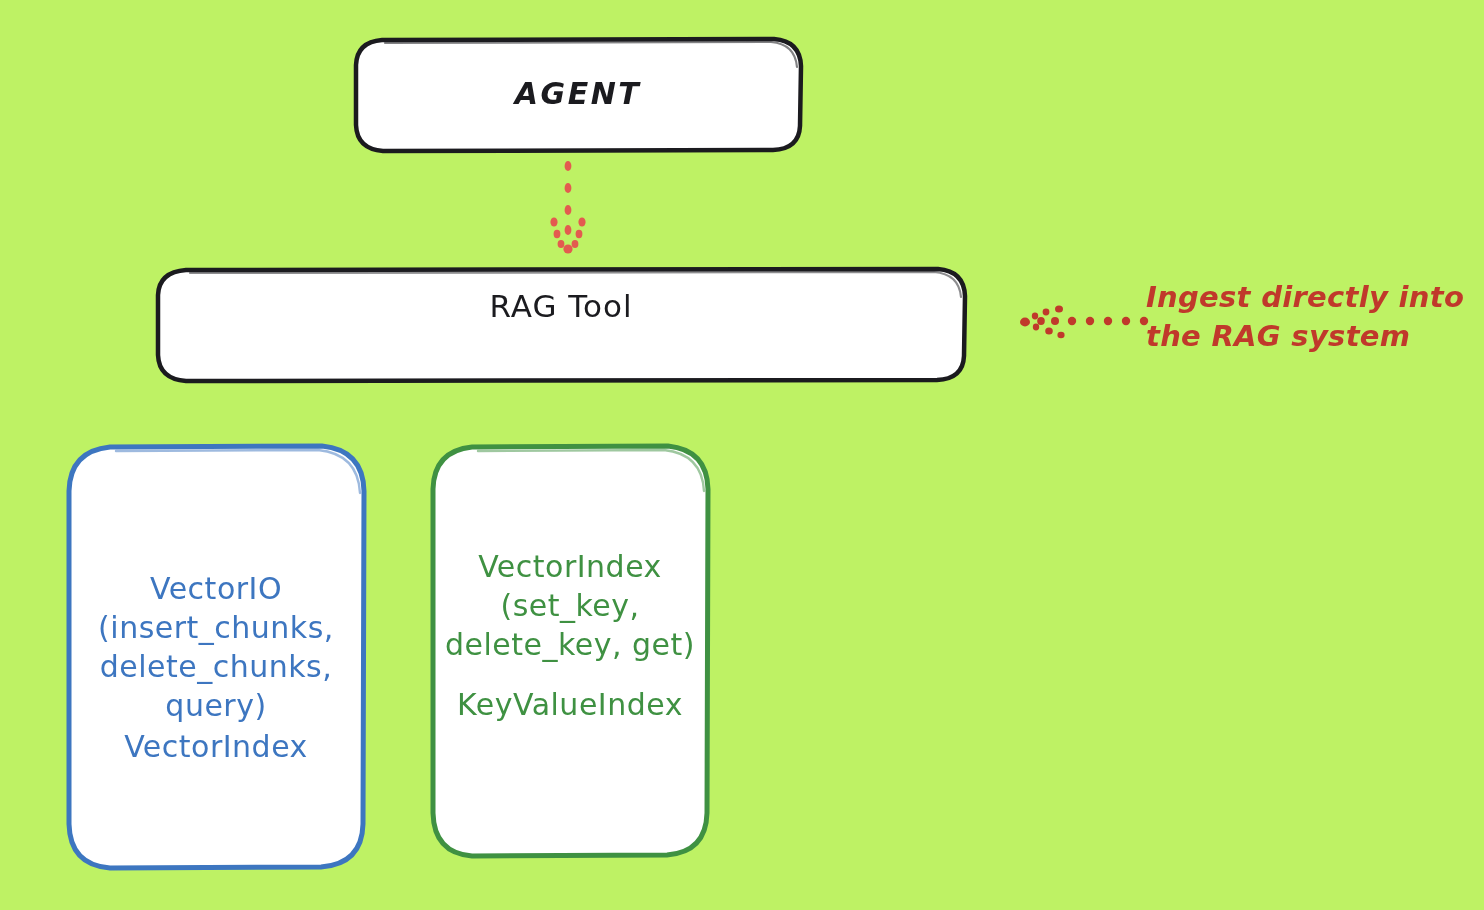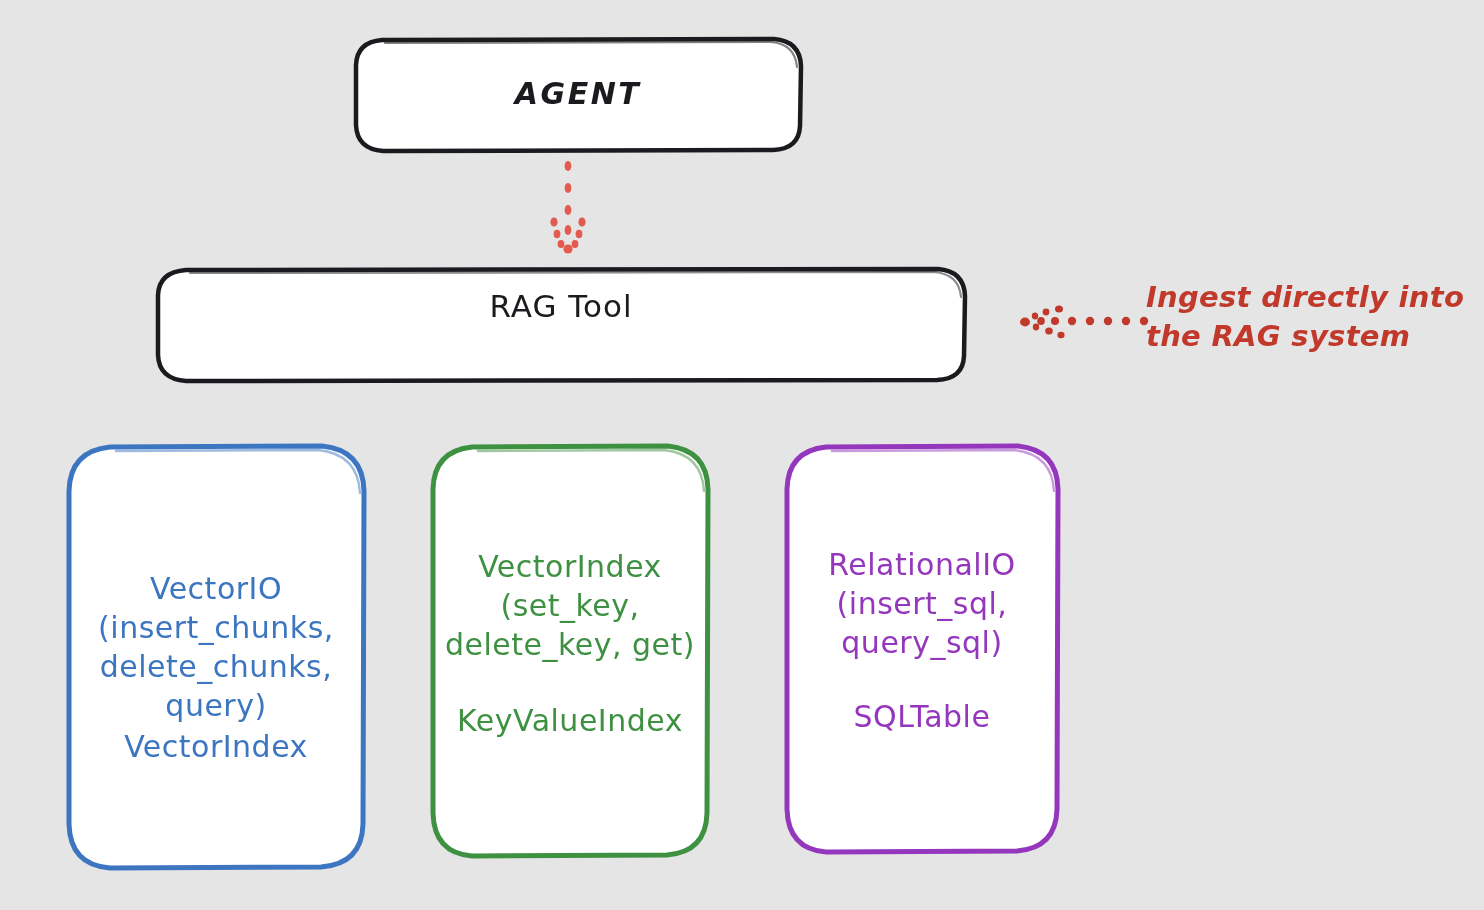--- a/index.html
+++ b/index.html
@@ -8,21 +8,21 @@
     padding: 0;
     background: #ffffff;
   }
   body {
     font-family: "DejaVu Sans", sans-serif;
   }
   #canvas {
     position: relative;
     width: 1484px;
     height: 910px;
-    background: #e5e5e5;
+    background: #bef264;
     overflow: hidden;
   }
   .node {
     position: absolute;
     box-sizing: border-box;
   }
   .node-svg {
     position: absolute;
     left: 0;
     top: 0;
@@ -83,21 +83,21 @@
   }
   #vectorio-node .lbl-main { top: 88px; margin-top: 38px; }
   #vectorio-node .lbl-sub  { top: 284px; }
   #keyvalueio-node {
     left: 428px;
     top: 443px;
     width: 284px;
     height: 416px;
   }
   #keyvalueio-node .lbl-main { top: 104px; }
-  #keyvalueio-node .lbl-sub  { top: 258px; text-align: center; }
+  #keyvalueio-node .lbl-sub  { top: 242px; text-align: center; }
   #relationalio-node {
     left: 782px;
     top: 443px;
     width: 280px;
     height: 412px;
   }
   #relationalio-node .lbl-main { top: 102px; }
   #relationalio-node .lbl-sub  { top: 254px; }
 
   
@@ -208,24 +208,14 @@
     <svg class="node-svg" viewBox="0 0 284 416" preserveAspectRatio="none">
       <path d="M 44 4 L 240 3 Q 279 7 280 46 L 279 370 Q 278 409 239 412 L 44 413 Q 6 410 5 370 L 5 46 Q 6 8 44 4 Z" fill="#ffffff" stroke="#3f9142" stroke-width="5" stroke-linecap="round" stroke-linejoin="round"></path>
       <path d="M 50 8 L 236 7 Q 274 11 276 48" fill="none" stroke="#3f9142" stroke-width="2.4" stroke-linecap="round" opacity="0.5"></path>
     </svg>
     <div class="node-label lbl-main" style="color:#3f9142">VectorIndex
 (set_key,
 delete_key, get)</div>
     <div class="node-label lbl-sub" style="color:#3f9142">KeyValueIndex</div>
   </div>
 
-  <div class="node provider-node" id="relationalio-node">
-    <svg class="node-svg" viewBox="0 0 280 412" preserveAspectRatio="none">
-      <path d="M 44 4 L 236 3 Q 275 7 276 46 L 275 366 Q 274 405 235 408 L 44 409 Q 6 406 5 366 L 5 46 Q 6 8 44 4 Z" fill="#ffffff" stroke="#9437bd" stroke-width="5" stroke-linecap="round" stroke-linejoin="round"></path>
-      <path d="M 50 8 L 232 7 Q 270 11 272 48" fill="none" stroke="#9437bd" stroke-width="2.4" stroke-linecap="round" opacity="0.5"></path>
-    </svg>
-    <div class="node-label lbl-main" style="color:#9437bd">RelationalIO
-(insert_sql,
-query_sql)</div>
-    <div class="node-label lbl-sub" style="color:#9437bd">SQLTable</div>
-  </div>
 
 </div>
 
 </body></html>

